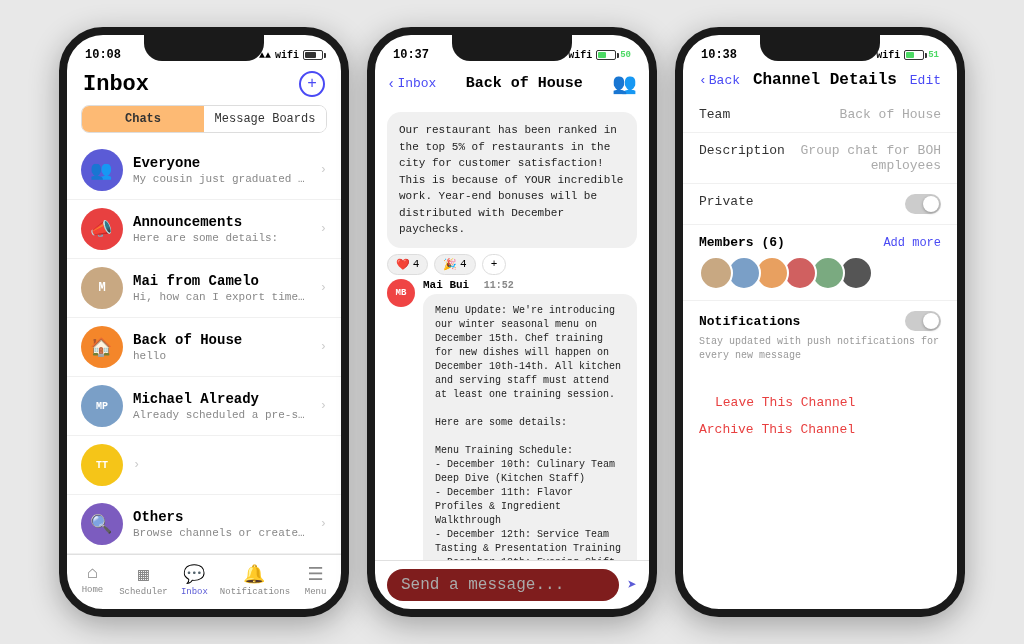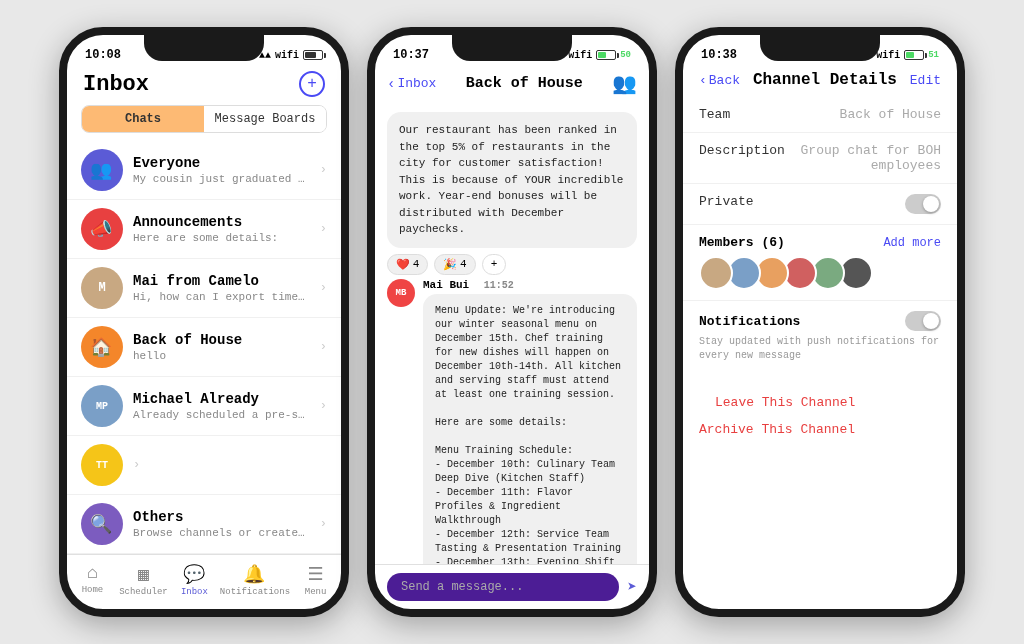--- a/index.html
+++ b/index.html
@@ -191,24 +191,24 @@
     .reaction-pill.add { background: #fff; }
     .msg-input-bar {
       display: flex;
       align-items: center;
       padding: 8px 12px;
       border-top: 0.5px solid #e0e0e0;
       gap: 8px;
     }
     .msg-input {
       flex: 1;
-      background: #4c1d95;
+      background: #7f1d1d;
       border-radius: 18px;
       padding: 7px 14px;
-      font-size: 12px;
+      font-size: 16px;
       color: #aaa;
     }
     .send-btn { color: #5b5bd6; font-size: 16px; }
 
     
     .details-header {
       display: flex;
       justify-content: space-between;
       align-items: center;
       padding: 4px 16px 8px;

